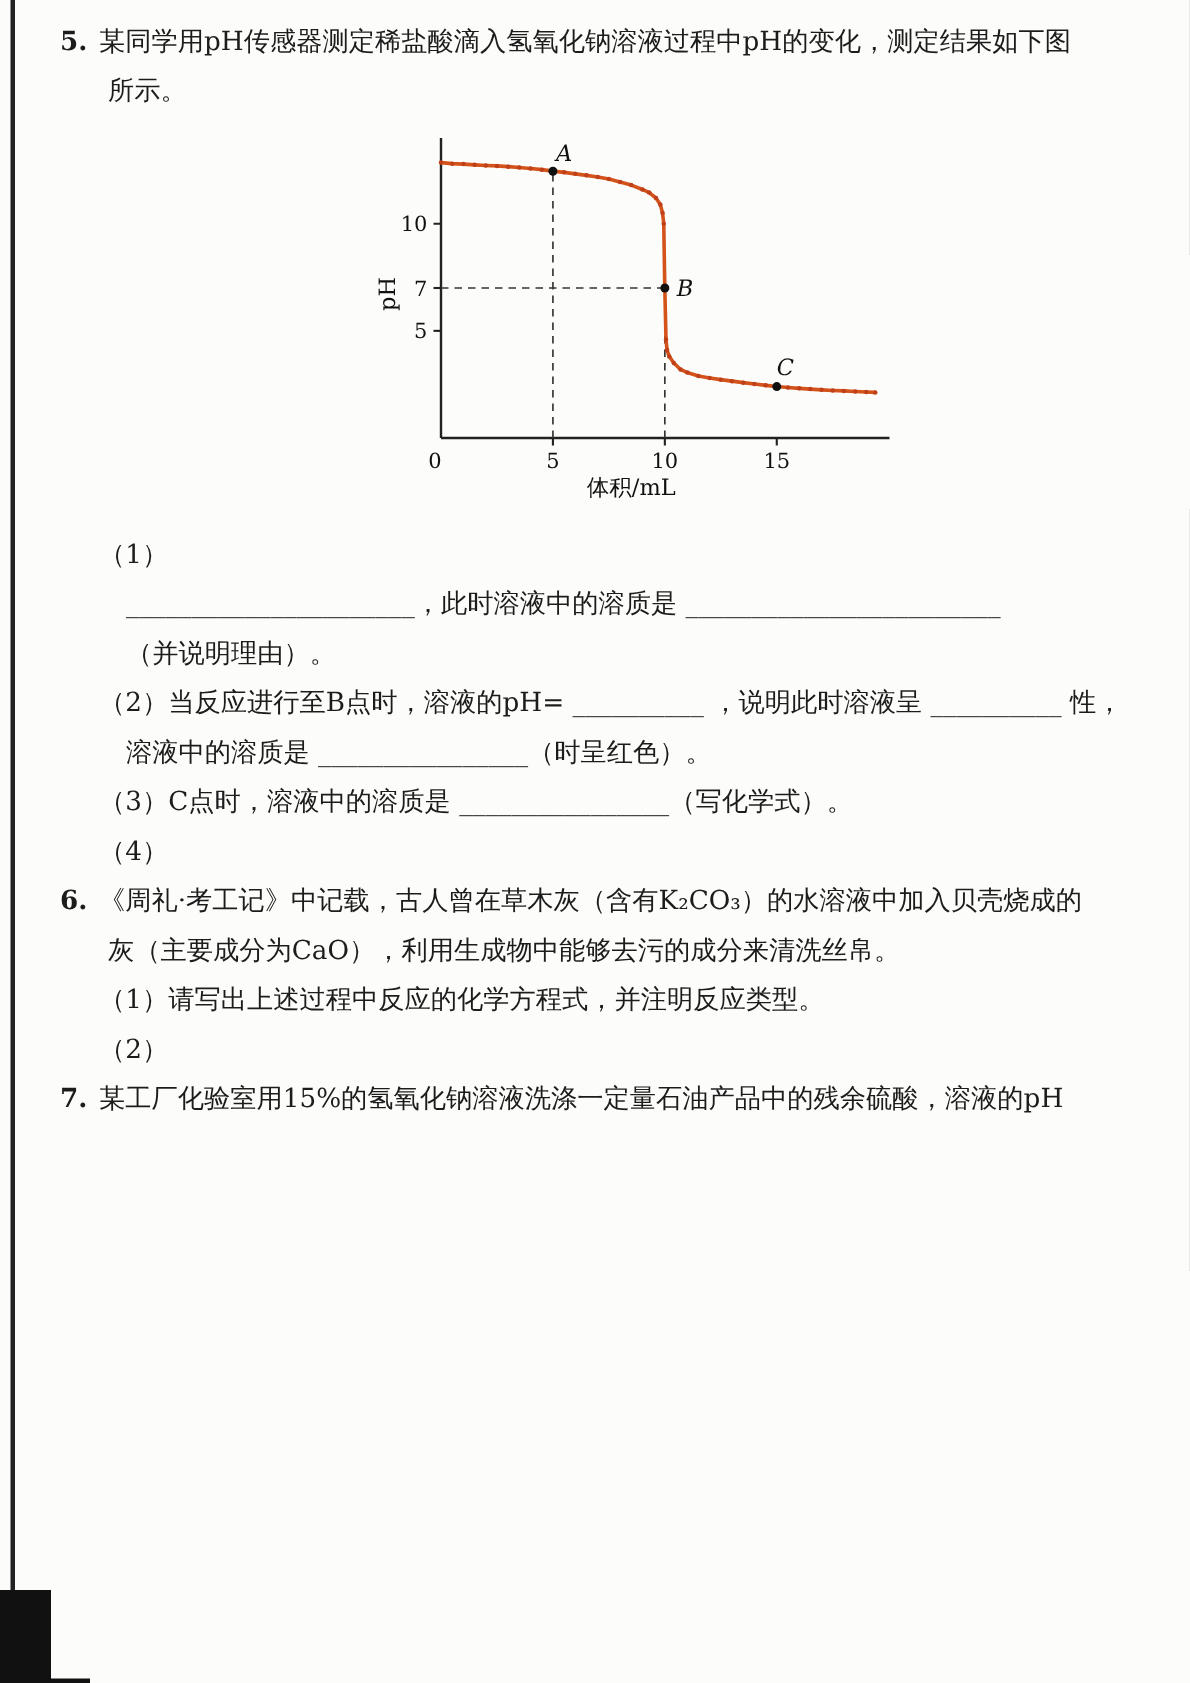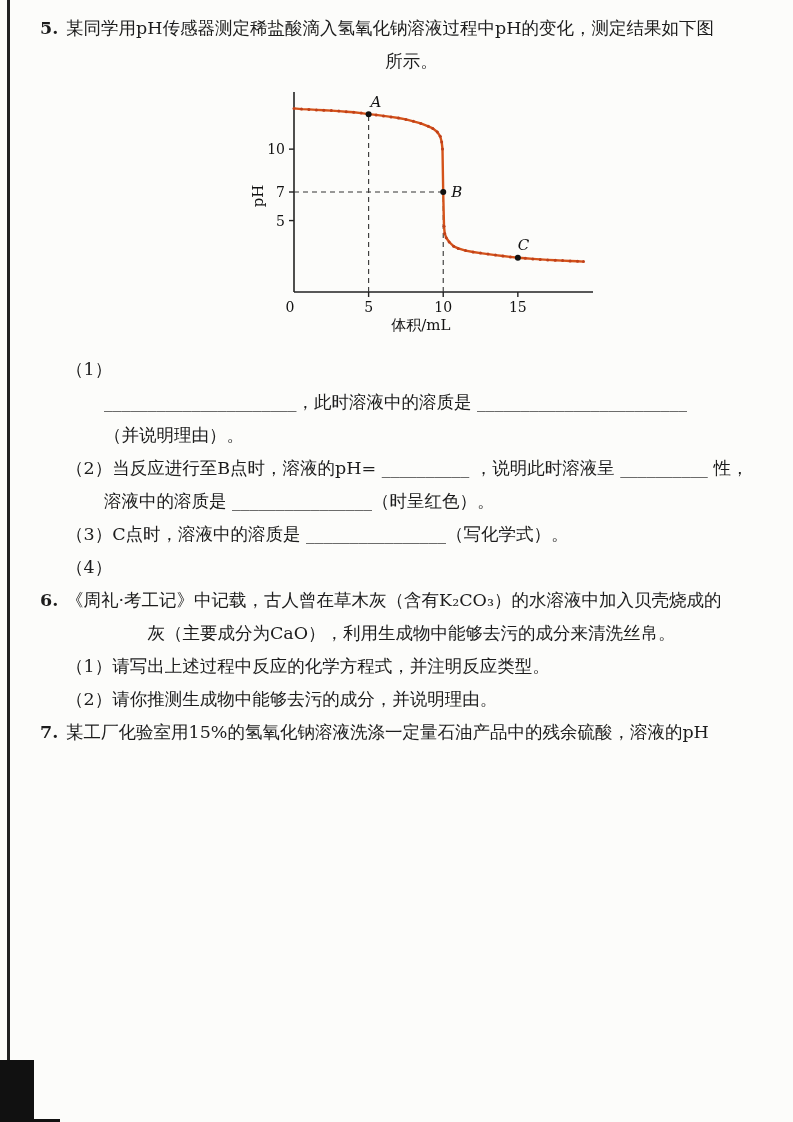--- a/index.html
+++ b/index.html
@@ -17,24 +17,24 @@
   .scan-bottom-line{position:absolute;left:0;bottom:0;width:60px;height:3px;background:#111;}
   .content{
     position:relative;
     padding:12px 26px 0 40px;
     font-size:17.5px;
     line-height:33px;
   }
   .line{white-space:nowrap;}
   .qrow{display:flex;white-space:nowrap;}
   .qnum{flex:0 0 26px;font-weight:bold;}
-  .cont1{margin-left:16px;text-align:center;}   
+  .cont1{margin-left:32px;}   
   .part{display:flex;margin-left:26px;white-space:nowrap;}
   .plabel{flex:0 0 auto;}
-  .cont2{margin-left:64px;}   
+  .cont2{margin-left:44px;}   
   figure.chart{
     margin:6px 0 6px 210px;
     padding:0;
     width:360px;
   }
   svg text{font-family:"DejaVu Serif","Liberation Serif",serif;}
 </style>
 </head>
 <body>
 
@@ -160,21 +160,20 @@
         <span class="line">《周礼·考工记》中记载，古人曾在草木灰（含有K₂CO₃）的水溶液中加入贝壳烧成的</span>
       </div>
       <div class="line cont1">灰（主要成分为CaO），利用生成物中能够去污的成分来清洗丝帛。</div>
 
       <div class="part">
         <span class="plabel">（1）</span>
         <span class="line">请写出上述过程中反应的化学方程式，并注明反应类型。</span>
       </div>
       <div class="part">
         <span class="plabel">（2）</span>
-        <span class="line">请你推测生成物中能够去污的成分，并说明理由。</span>
       </div>
     </div>
 
     <div>
       <div class="qrow">
         <span class="qnum">7.</span>
         <span class="line">某工厂化验室用15%的氢氧化钠溶液洗涤一定量石油产品中的残余硫酸，溶液的pH</span>
       </div>
     </div>
 

